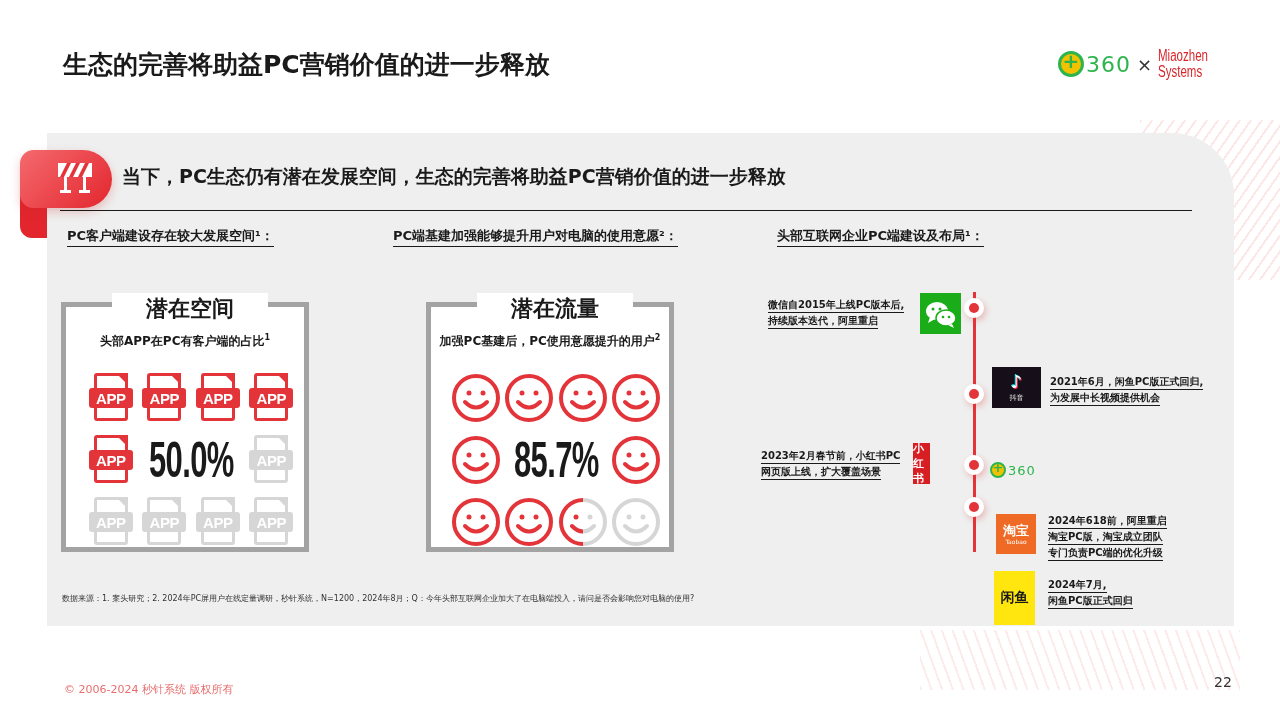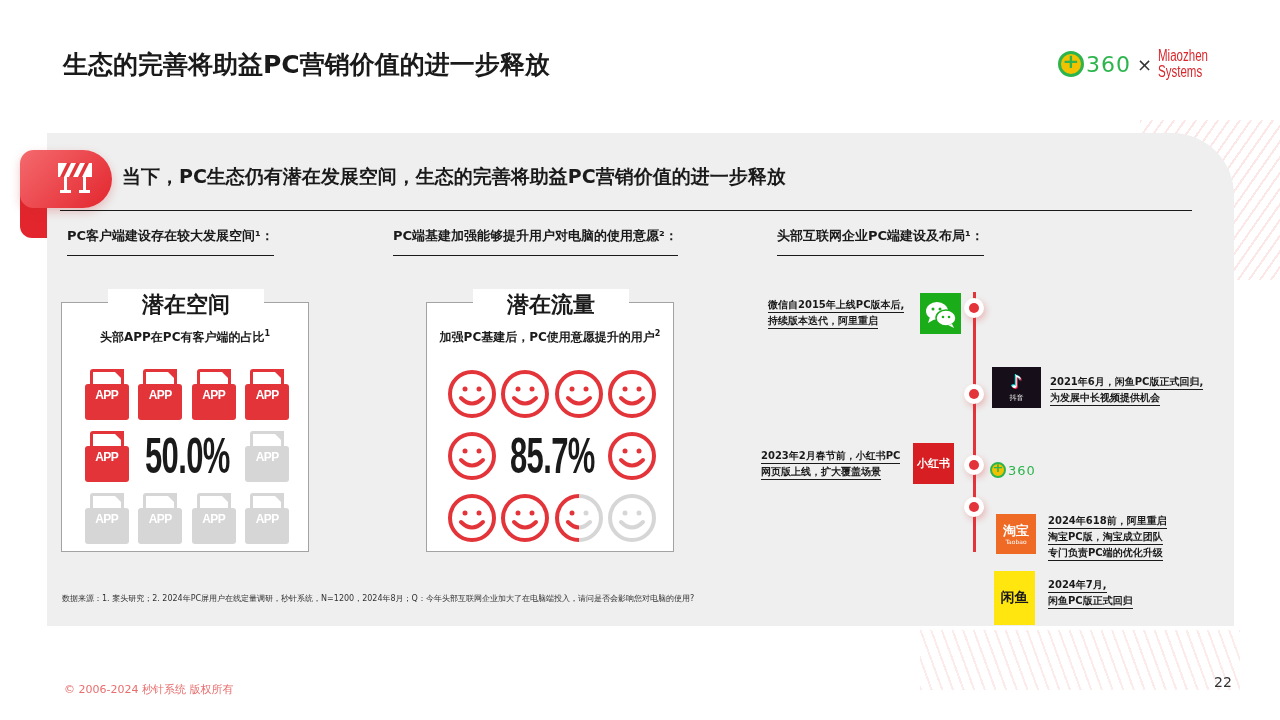--- a/index.html
+++ b/index.html
@@ -21,35 +21,35 @@
 
   .panel { position: absolute; left: 47px; top: 133px; width: 1187px; height: 493px; background: #efefef; border-top-right-radius: 62px; }
 
   .tag { position: absolute; left: 20px; top: 150px; width: 92px; height: 58px; background: linear-gradient(135deg, #f46a6e, #e3262e); border-radius: 14px 30px 30px 14px; box-shadow: 0 4px 10px rgba(200,40,40,0.25); }
   .tag-tail { position: absolute; left: 20px; top: 190px; width: 27px; height: 48px; background: #e3262e; border-radius: 0 0 0 12px; }
   .tag-icon { position: absolute; left: 56px; top: 161px; width: 38px; height: 34px; }
 
   .headline { position: absolute; left: 122px; top: 164px; font-size: 19px; font-weight: bold; color: #1a1a1a; }
   .headline-rule { position: absolute; left: 60px; top: 210px; width: 1132px; height: 1px; background: #1a1a1a; }
 
-  .col-title { position: absolute; top: 227px; font-size: 13px; font-weight: bold; color: #1a1a1a; border-bottom: 1.5px solid #1a1a1a; padding-bottom: 10px; }
-
-  .card { position: absolute; top: 302px; width: 248px; height: 250px; background: #fff; border: 1px solid #a3a3a3; }
+  .col-title { position: absolute; top: 227px; font-size: 13px; font-weight: bold; color: #1a1a1a; border-bottom: 1.5px solid #1a1a1a; padding-bottom: 1px; }
+
+  .card { position: absolute; top: 302px; width: 248px; height: 250px; background: #fff; border: 5px solid #a3a3a3; }
   .card-title-wrap { position: absolute; top: -14px; left: 46px; width: 156px; height: 32px; background: #fff; text-align: center; }
   .card-title { font-size: 22px; font-weight: bold; color: #1a1a1a; line-height: 32px; }
   .card-sub { position: absolute; top: 26px; left: 0; width: 100%; text-align: center; font-size: 12px; font-weight: bold; color: #1a1a1a; }
   .card-sub sup { font-size: 8px; }
 
   .grid { position: absolute; left: 18px; top: 60px; width: 214px; height: 180px; display: grid; grid-template-columns: repeat(4, 1fr); grid-template-rows: repeat(3, 62px); align-items: center; justify-items: center; }
   .bignum { grid-column: 2 / span 2; font-family: "Liberation Sans", sans-serif; font-size: 50px; font-weight: bold; color: #1a1a1a; transform: scaleX(0.62); letter-spacing: -1px; }
 
   .appicon { width: 44px; height: 50px; position: relative; }
   .appicon .page { position: absolute; left: 5px; top: 0; width: 34px; height: 48px; border: 3px solid; border-radius: 3px; }
   .appicon .fold { position: absolute; right: 5px; top: 0; width: 0; height: 0; border-style: solid; border-width: 0 12px 12px 0; }
-  .appicon .band { position: absolute; left: 0; top: 15px; width: 44px; height: 36px; border-radius: 3px; color: #fff; font-family: "Liberation Sans", sans-serif; font-weight: bold; font-size: 12px; line-height: 22px; text-align: center; letter-spacing: -0.5px; }
+  .appicon .band { position: absolute; left: 0; top: 15px; width: 44px; height: 20px; border-radius: 3px; color: #fff; font-family: "Liberation Sans", sans-serif; font-weight: bold; font-size: 15px; line-height: 22px; text-align: center; letter-spacing: -0.5px; }
   .appicon.on .page { border-color: #e3343a; background: #fff; }
   .appicon.on .fold { border-color: transparent #e3343a transparent transparent; }
   .appicon.on .band { background: #e3343a; }
   .appicon.off .page { border-color: #d6d6d6; background: #fff; }
   .appicon.off .fold { border-color: transparent #d6d6d6 transparent transparent; }
   .appicon.off .band { background: #d6d6d6; }
 
   .smiley { width: 50px; height: 50px; }
 
   .footnote { position: absolute; left: 62px; top: 593px; font-size: 8px; color: #333; }
@@ -59,21 +59,21 @@
   .tl-dot::after { content: ""; position: absolute; left: 5px; top: 5px; width: 10px; height: 10px; border-radius: 50%; background: #e3343a; }
 
   .tl-text { position: absolute; font-size: 10px; font-weight: bold; color: #1a1a1a; line-height: 15px; }
   .tl-text span { display: inline-block; border-bottom: 1px solid #1a1a1a; }
 
   .brand { position: absolute; display: flex; align-items: center; justify-content: center; }
   .wechat { left: 920px; top: 293px; width: 41px; height: 41px; background: #1aad19; }
   .douyin { left: 992px; top: 367px; width: 49px; height: 41px; background: #160f19; flex-direction: column; }
   .douyin .note { color: #fff; font-size: 18px; font-weight: bold; line-height: 18px; text-shadow: -1px -1px 0 #25f4ee, 1px 1px 0 #fe2c55; }
   .douyin .lbl { color: #fff; font-size: 7px; margin-top: 2px; }
-  .xhs { left: 913px; top: 443px; width: 41px; height: 41px; background: #d71e22; color: #fff; font-size: 11px; font-weight: bold; }
+  .xhs { left: 913px; top: 443px; width: 17px; height: 41px; background: #d71e22; color: #fff; font-size: 11px; font-weight: bold; }
   .small360 { left: 990px; top: 460px; height: 20px; }
   .small360 .ball { width: 16px; height: 16px; border-width: 2px; }
   .small360 .ball::before { font-size: 13px; top: -4px; width: 12px; }
   .small360 .txt { font-size: 13px; }
   .taobao { left: 996px; top: 514px; width: 40px; height: 40px; background: #ef6a25; flex-direction: column; color: #fff; }
   .taobao .zh { font-size: 13px; font-weight: bold; line-height: 14px; }
   .taobao .en { font-size: 6px; }
   .xianyu { left: 994px; top: 571px; width: 41px; height: 54px; background: #ffe60f; color: #1a1a1a; font-size: 14px; font-weight: bold; }
 
   .copyright { position: absolute; left: 64px; top: 682px; font-size: 11px; color: #e86e6e; }

